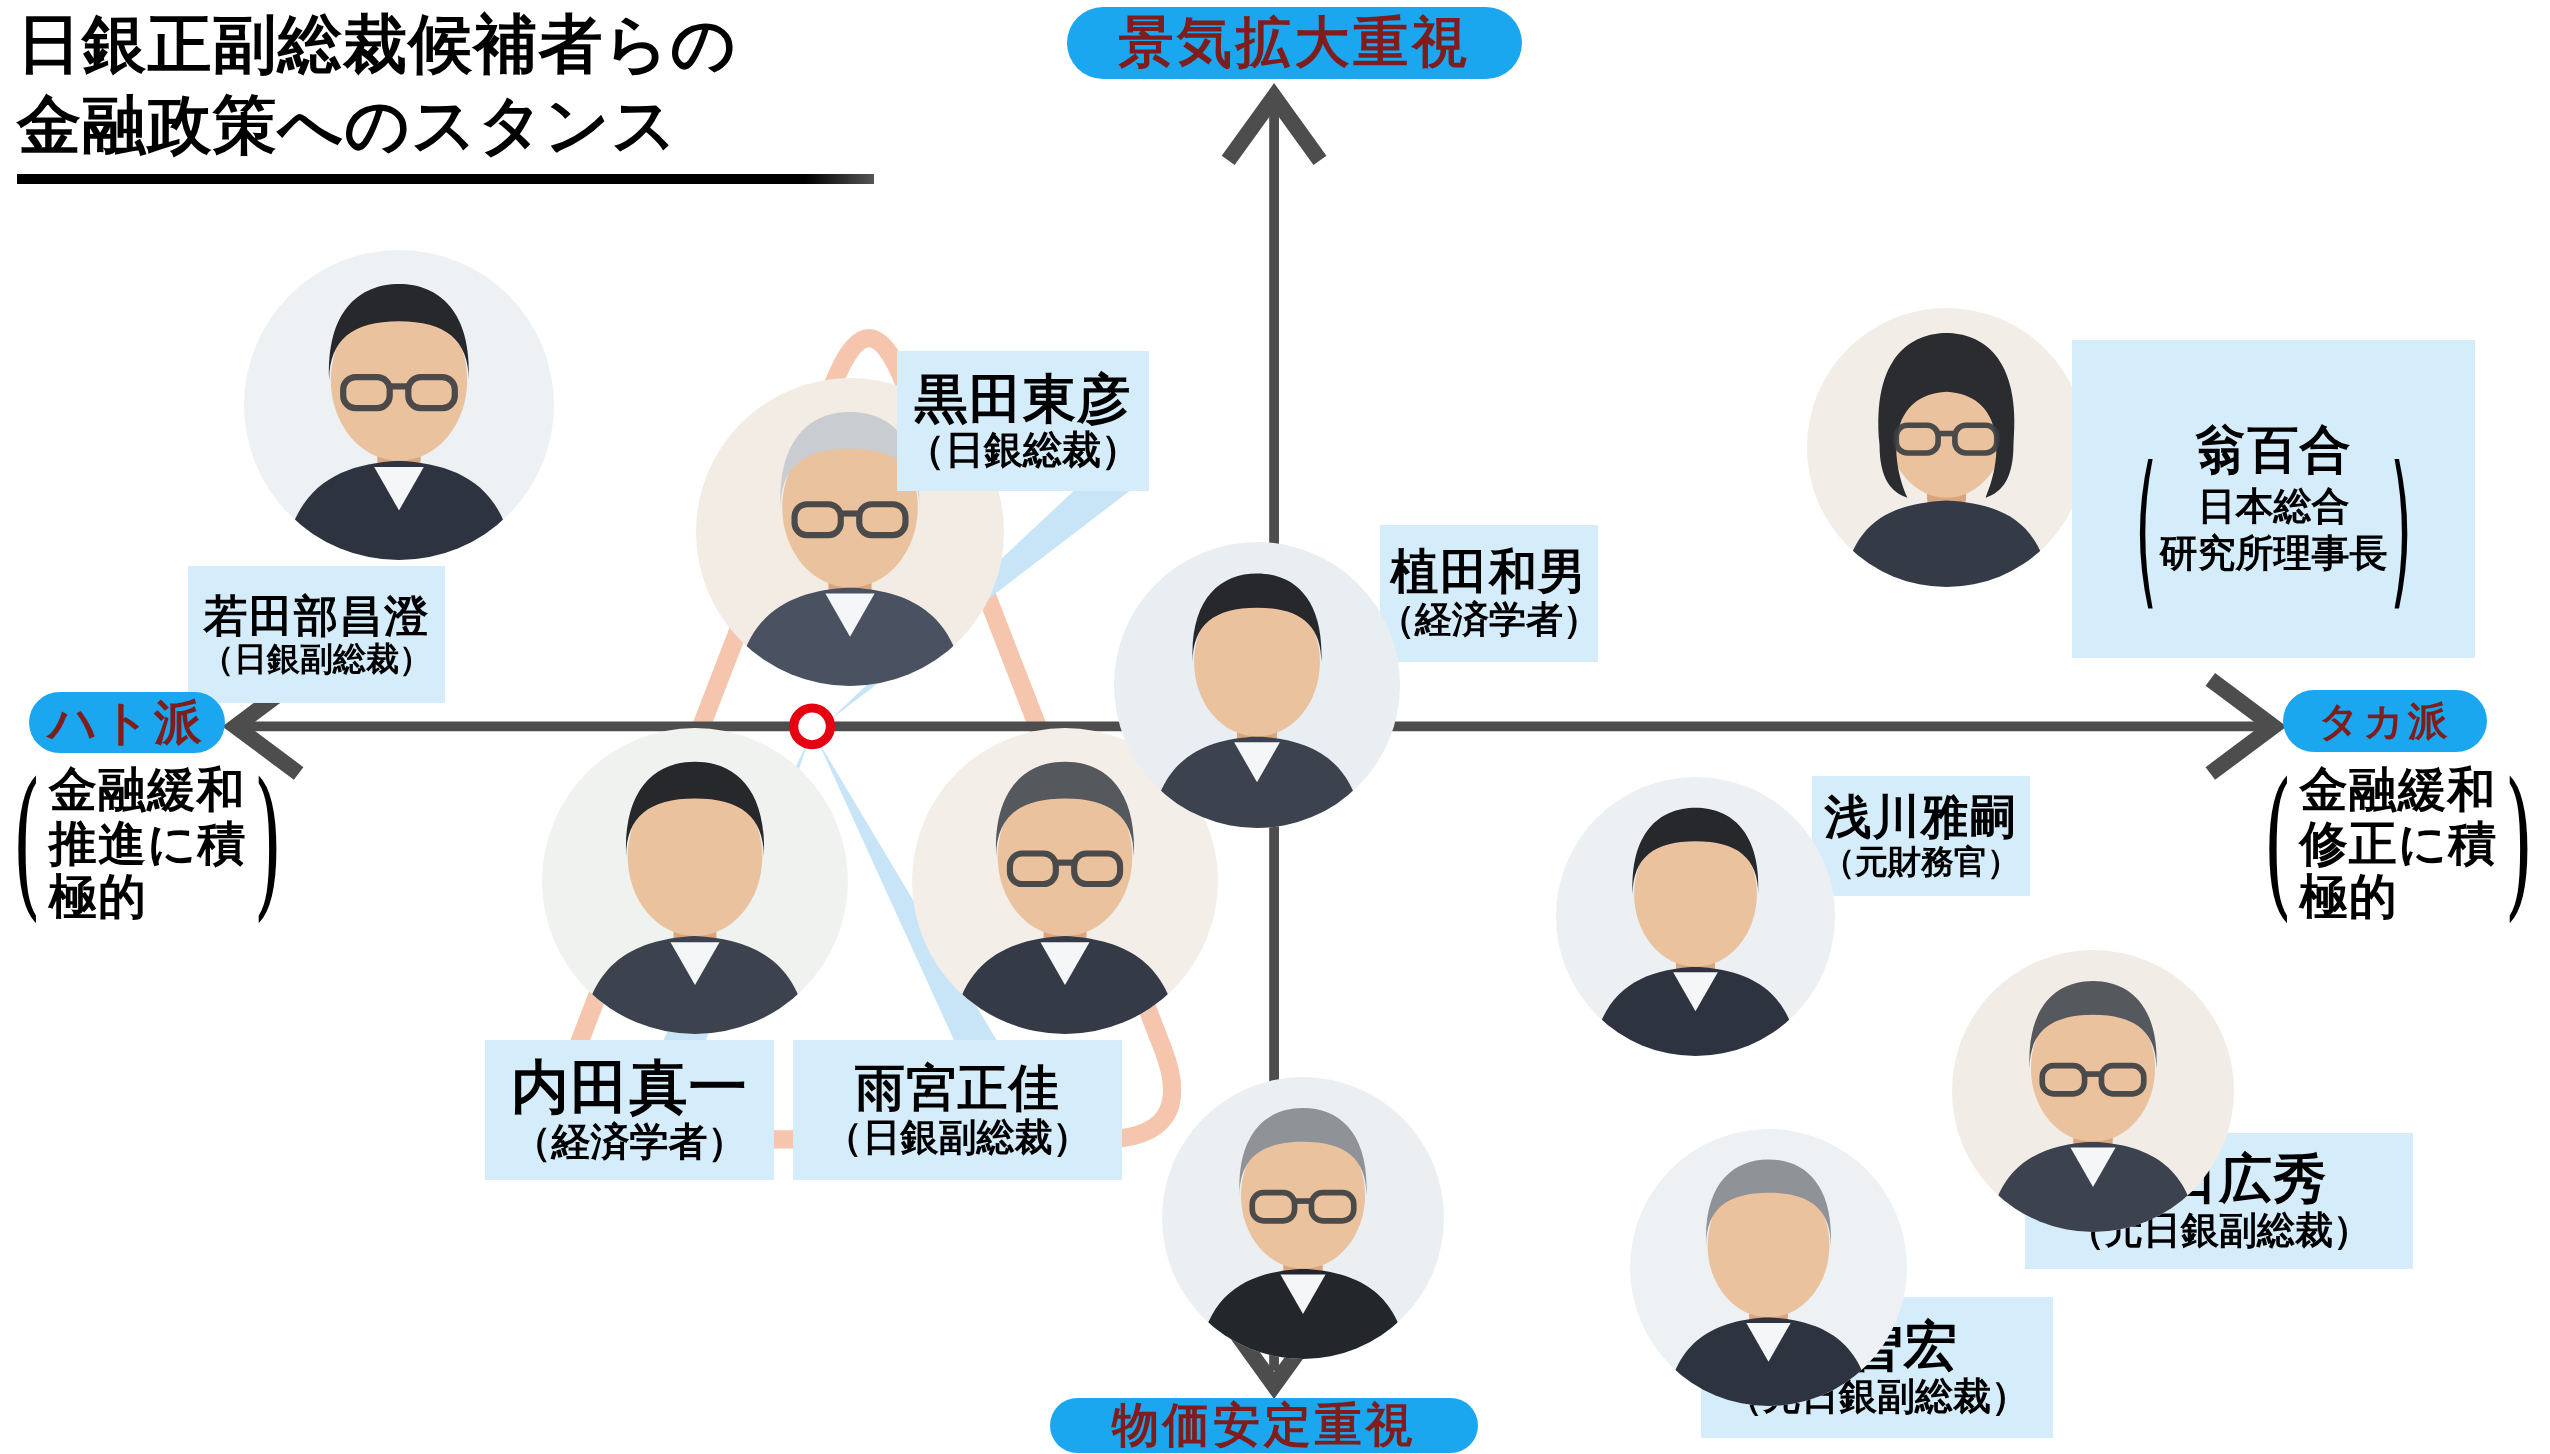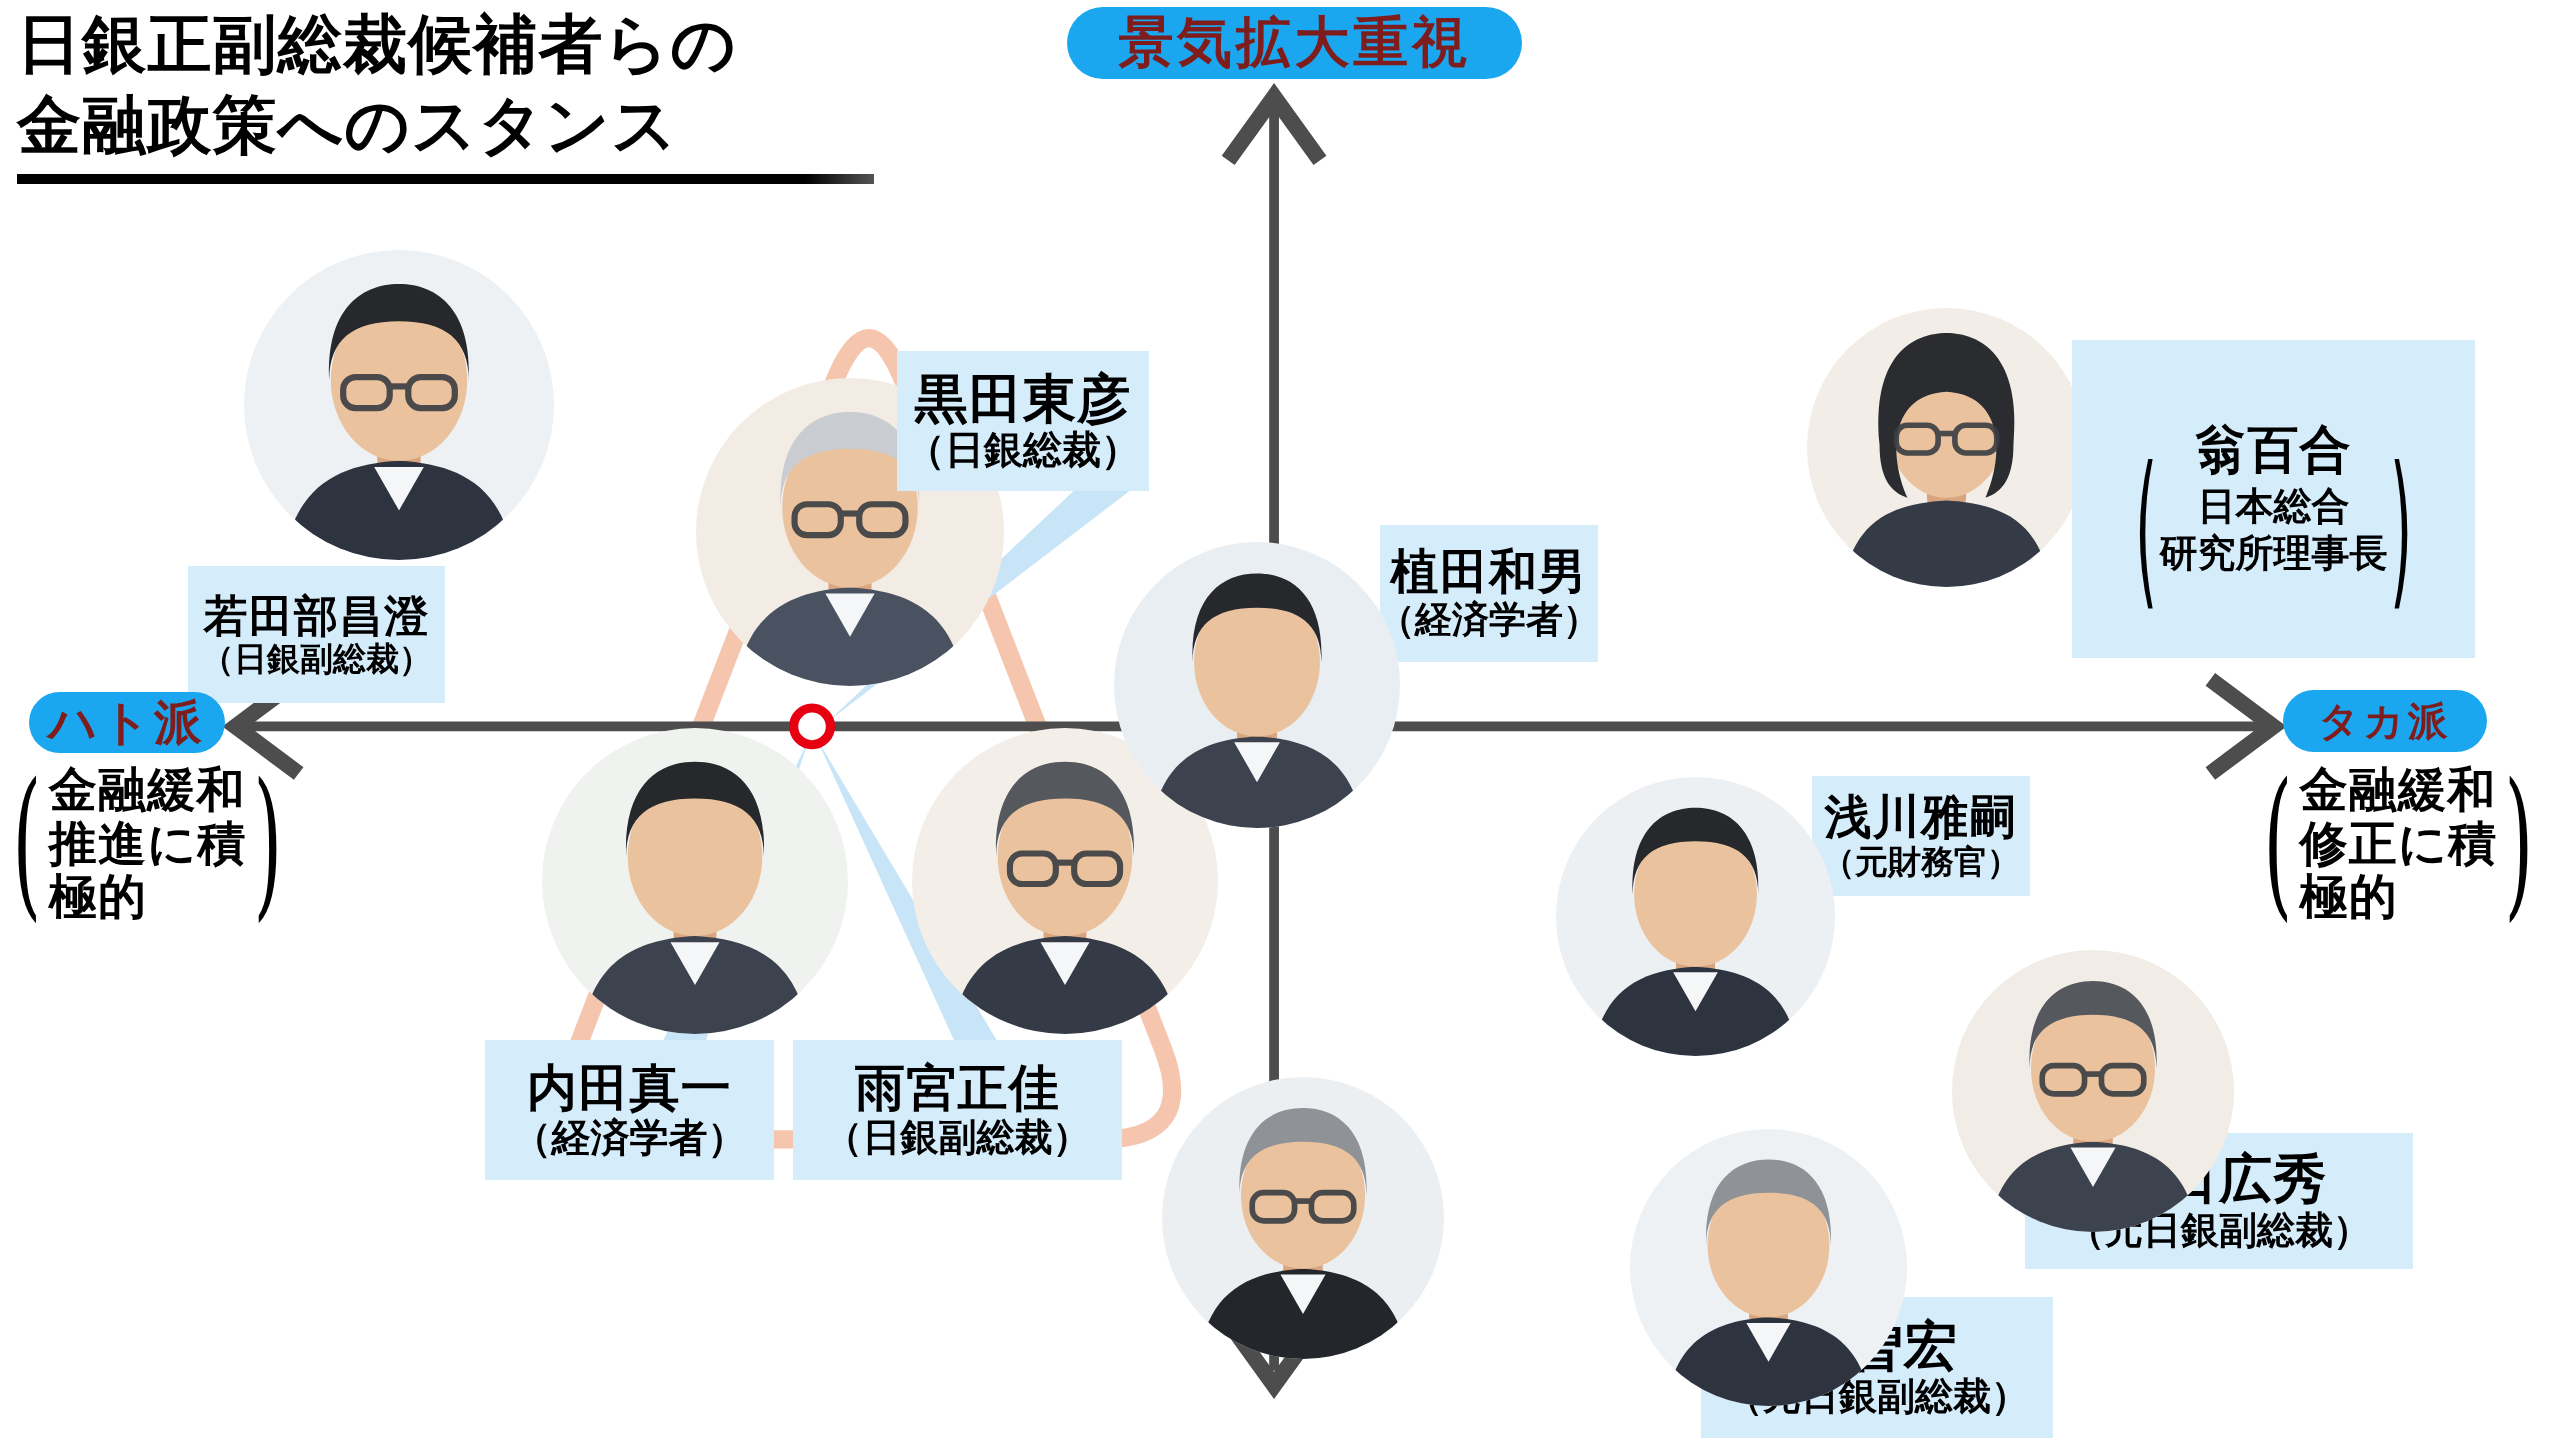--- a/index.html
+++ b/index.html
@@ -54,21 +54,21 @@
   
   .plabel{position:absolute;z-index:3;background:#d5ecfa;display:flex;flex-direction:column;
           align-items:center;justify-content:center;text-align:center;}
   .plabel .name{font-weight:900;line-height:1.12;letter-spacing:1.2px;white-space:nowrap;}
   .plabel .ptitle{font-weight:600;line-height:1.15;white-space:nowrap;}
   #lb-wakatabe{left:188px;top:554px;width:257px;height:137px;margin-top:12px;}
   #lb-wakatabe .name{font-size:44px} #lb-wakatabe .ptitle{font-size:33px}
   #lb-kuroda{left:897px;top:351px;width:252px;height:140px;}
   #lb-kuroda .name{font-size:53px} #lb-kuroda .ptitle{font-size:39px}
   #lb-uchida{left:485px;top:1040px;width:289px;height:140px;}
-  #lb-uchida .name{font-size:50px} #lb-uchida .ptitle{font-size:39px}
+  #lb-uchida .name{font-size:58px} #lb-uchida .ptitle{font-size:39px}
   #lb-amamiya{left:793px;top:1040px;width:329px;height:140px;}
   #lb-amamiya .name{font-size:50px} #lb-amamiya .ptitle{font-size:38px}
   #lb-ueda{left:1380px;top:525px;width:218px;height:137px;}
   #lb-ueda .name{font-size:48px} #lb-ueda .ptitle{font-size:37px}
   #lb-okina{left:2072px;top:340px;width:403px;height:318px;}
   #lb-okina .name{font-size:51px}
   #lb-okina .tlines{font-size:38px;font-weight:600;line-height:1.25;}
   #lb-okina .bigparen{font-size:67px;line-height:1;transform:scaleY(2.5) scaleX(.85);font-weight:400;}
   #lb-okina .trow{display:flex;align-items:center;margin-top:4.9px;}
   #lb-asakawa{left:1812px;top:776px;width:218px;height:120px;}
@@ -110,20 +110,21 @@
     <circle cx="1327" cy="1187" r="30" fill="#ffffff" stroke="#e60012" stroke-width="15"></circle>
   </svg>
 
   <div class="title">
     <div>日銀正副総裁候補者らの</div>
     <div>金融政策へのスタンス</div>
   </div>
   <div class="title-rule"></div>
 
   <div class="pill" id="pill-top">景気拡大重視</div>
+  <div class="pill" id="pill-bottom">物価安定重視</div>
   <div class="pill" id="pill-left">ハト派</div>
   <div class="pill" id="pill-right">タカ派</div>
 
   <div class="stance" id="stance-left">
     <span class="paren">(</span>
     <div class="lines">
       <div>金融緩和</div>
       <div>推進に積</div>
       <div>極的</div>
     </div>

